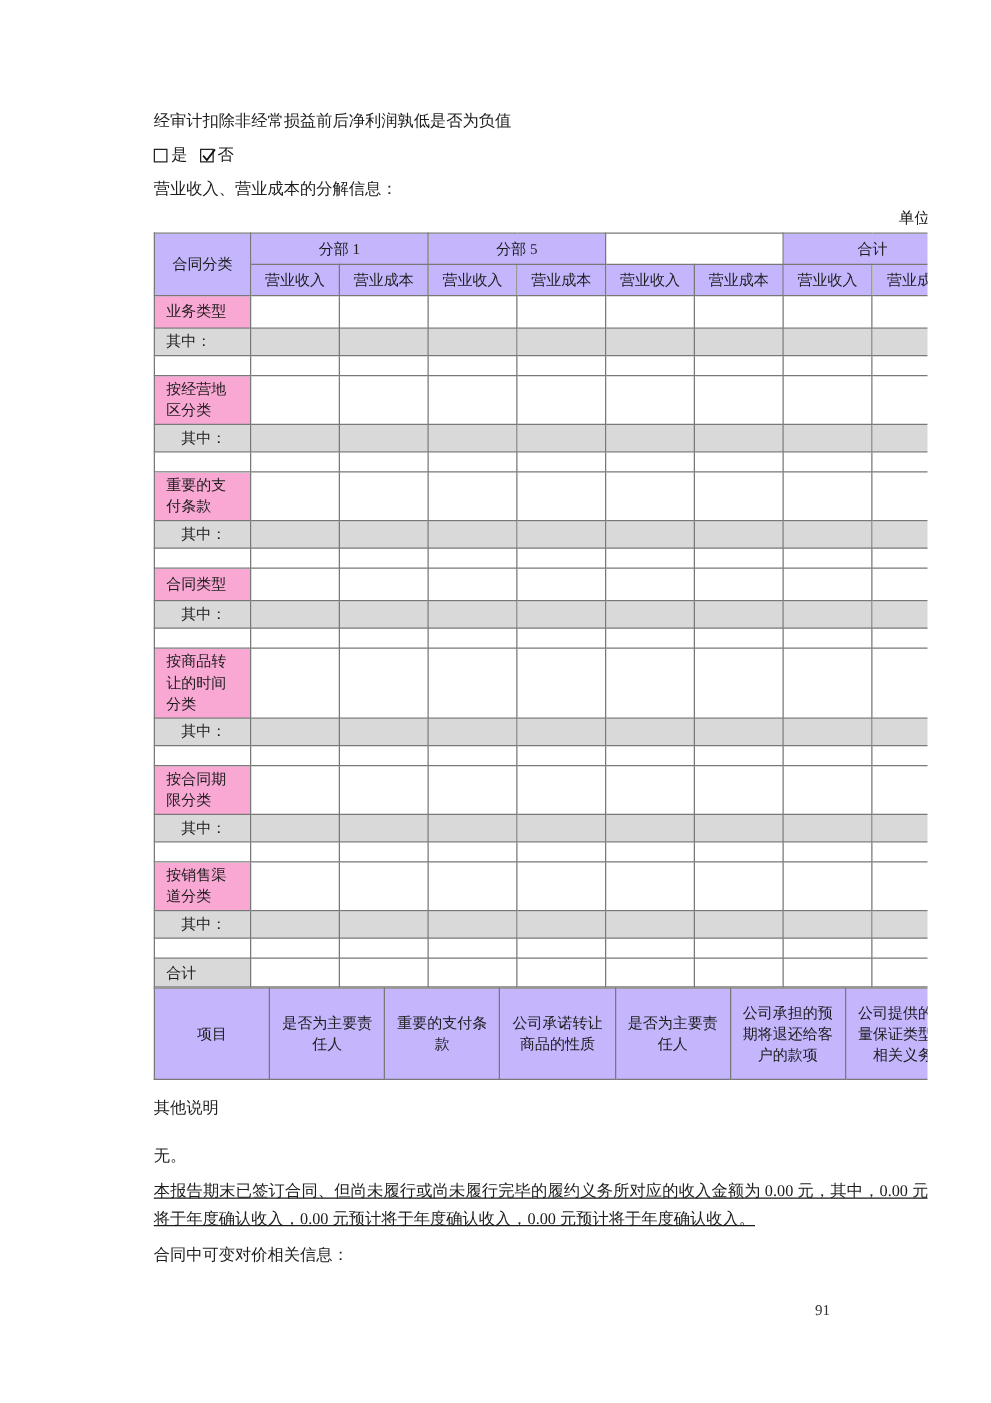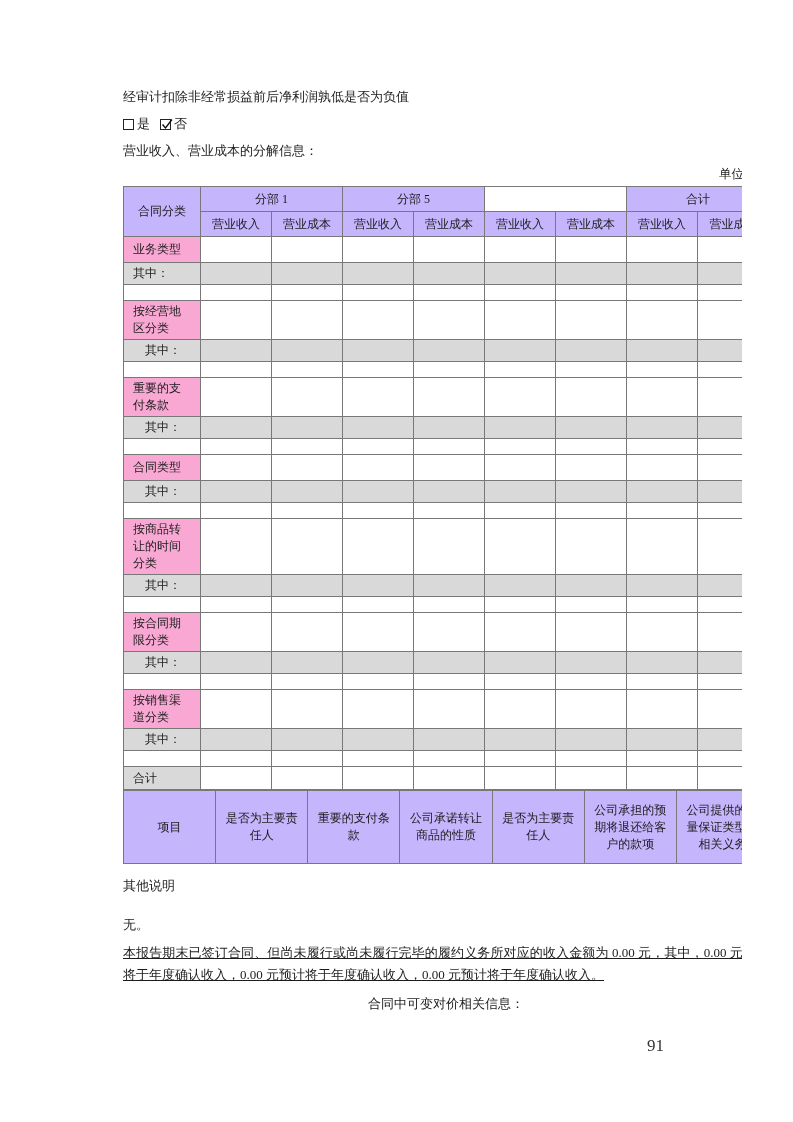--- a/index.html
+++ b/index.html
@@ -55,24 +55,24 @@
   .t1 tr.r-detail td, .t1 tr.r-detail-indent td { background: #d9d9d9; height: 15px; }
   .t1 tr.r-detail-indent td.lbl { padding-left: 21px; }
   .t1 tr.r-blank td { height: 11px; }
   .t2 th { padding: 4px 8px; height: 64px; }
 
   .ob-title { margin-top: 9px; margin-bottom: 8px; font-size: 13px; line-height: 18px; }
   .other-title { margin-top: 13px; font-size: 13px; line-height: 18px; }
   .none-text { margin-top: 21px; font-size: 13px; line-height: 18px; }
   .remain-title { margin-top: 23px; font-size: 13px; line-height: 18px; }
   .remain-para { margin-top: 8px; font-size: 13px; line-height: 22px; text-align: justify; text-decoration: underline; }
-  .var-title { margin-top: 9px; font-size: 13px; line-height: 18px; text-align: center; }
+  .var-title { margin-top: 9px; font-size: 13px; line-height: 18px; }
   .page-number {
     position: absolute; right: 78px; bottom: 66px;
-    font-size: 17px; color: #333;
+    font-size: 12px; color: #333;
   }
 </style>
 </head>
 <body>
 
 <div class="page">
   <div class="content">
 
     <div class="textline">经审计扣除非经常损益前后净利润孰低是否为负值</div>
 

